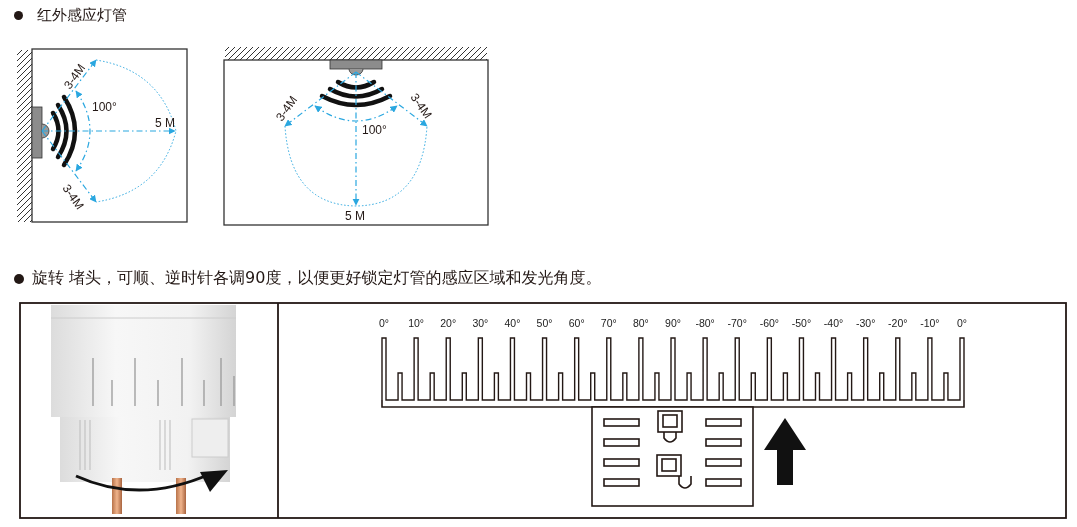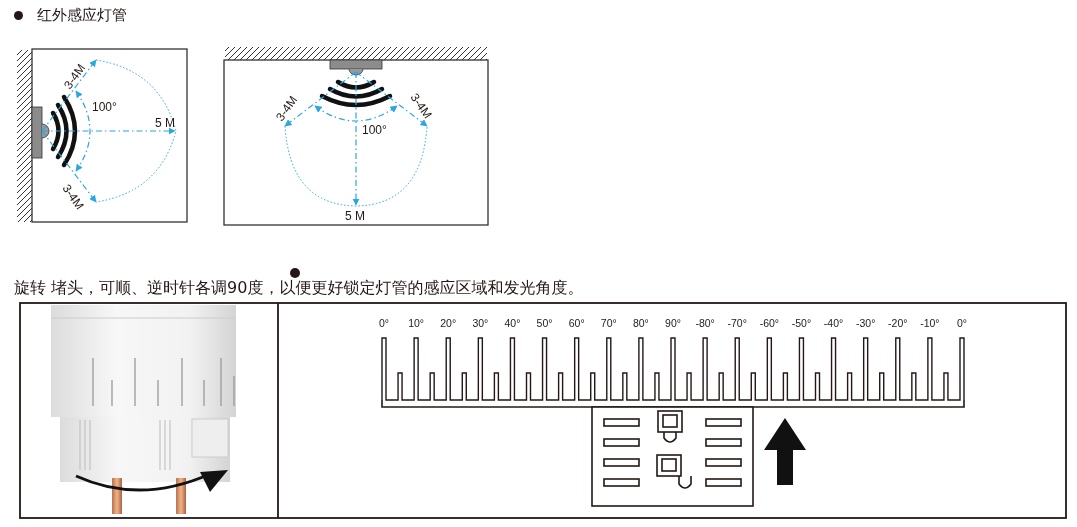--- a/index.html
+++ b/index.html
@@ -13,21 +13,21 @@
   .deg{font-family:"Liberation Sans",sans-serif;font-size:10.5px;fill:#222;}
 </style>
 </head>
 <body>
 
 <div class="heading" style="left:14px;top:6px;">
   <span class="bullet"></span>
   <span>红外感应灯管</span>
 </div>
 
-<div class="heading heading2" style="left:14px;top:268px;flex-direction:column;">
+<div class="heading heading2" style="left:14px;top:268px;">
   <span class="bullet"></span>
   <span>旋转 堵头，可顺、逆时针各调90度，以便更好锁定灯管的感应区域和发光角度。</span>
 </div>
 
 <svg width="1077" height="527" viewBox="0 0 1077 527">
   <defs>
     <marker id="arr" viewBox="0 0 10 10" refX="9" refY="5" markerWidth="6" markerHeight="6" orient="auto-start-reverse">
       <path d="M0,0 L10,5 L0,10 Z" fill="#2aa7e0"></path>
     </marker>
     <pattern id="hatchV" width="6" height="6" patternUnits="userSpaceOnUse">

